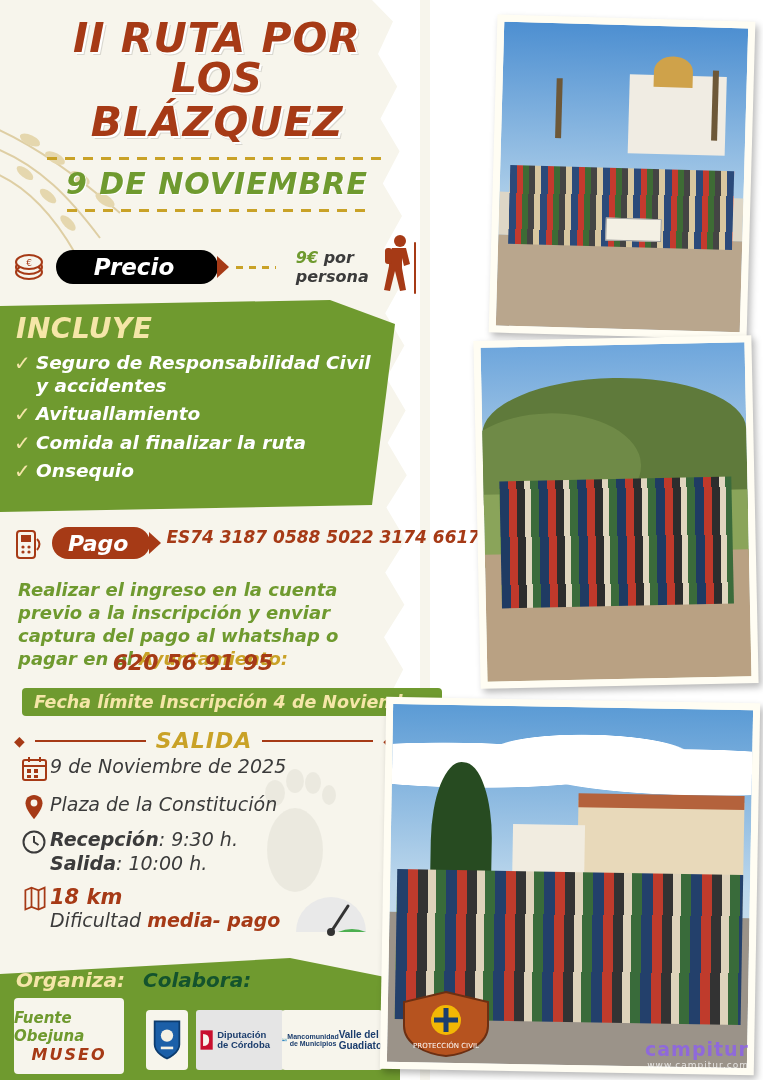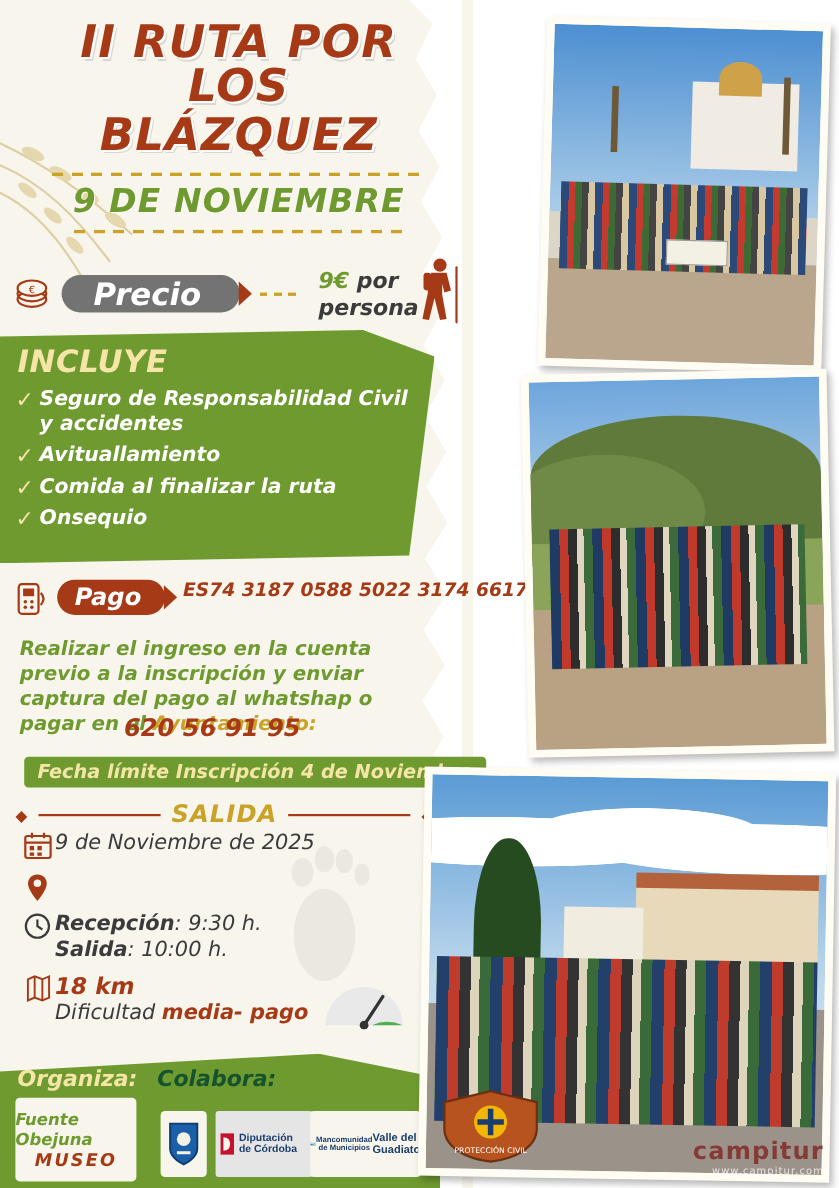--- a/index.html
+++ b/index.html
@@ -76,37 +76,37 @@
   }
   .wheat{
     position:absolute;left:0px;top:118px;width:210px;height:140px;opacity:.55;
   }
 
   
   .price-row{position:absolute;left:14px;top:243px;width:400px;height:48px;display:flex;align-items:center;}
   .coin-icon{width:34px;height:34px;flex:0 0 34px;}
   .price-pill{
     margin-left:8px;height:34px;min-width:128px;
-    background:#737373;color:#fff;border-radius:17px;
+    background:#000000;color:#fff;border-radius:17px;
     display:flex;align-items:center;justify-content:center;
     font-family:"DejaVu Sans", sans-serif;font-weight:bold;font-style:italic;
-    font-size:28px;padding:0 20px 0 14px;
+    font-size:23px;padding:0 20px 0 14px;
     position:relative;
   }
   .price-pill:after{
     content:"";position:absolute;right:-11px;top:6px;
     border-left:12px solid #a63a16;border-top:11px solid transparent;border-bottom:11px solid transparent;
   }
   .dots{
     margin-left:18px;width:46px;height:3px;
     background:repeating-linear-gradient(90deg,#c9a227 0 7px,transparent 7px 13px);
   }
   .price-text{
     margin-left:20px;font-family:"DejaVu Sans", sans-serif;font-weight:bold;font-style:italic;
-    font-size:20px;color:#3b3b3b;
+    font-size:16px;color:#3b3b3b;
   }
   .price-text em{color:#6f9a2f;font-style:italic;}
   .hiker{position:absolute;left:378px;top:232px;width:42px;height:70px;}
 
   
   .incluye-title{
     position:absolute;left:16px;top:312px;
     font-family:"DejaVu Sans", sans-serif;font-weight:bold;font-style:italic;
     font-size:28px;color:#f5e6a8;letter-spacing:.5px;
   }
@@ -255,21 +255,21 @@
   .roof3{position:absolute;left:52%;top:24%;width:46%;height:4%;background:#b4623c;}
   .road3{position:absolute;left:0;bottom:0;width:100%;height:42%;background:#9b9389;}
   .crowd3{position:absolute;left:2%;bottom:12%;width:96%;height:42%;
     background:repeating-linear-gradient(90deg,#23406b 0 11px,#bf3b2c 11px 21px,#333 21px 31px,#ded3bb 31px 39px,#396b3a 39px 49px);}
   .badge-pc{
     position:absolute;left:400px;bottom:22px;width:92px;height:68px;
   }
   .wm-campitur{
     position:absolute;right:14px;bottom:10px;text-align:right;opacity:.75;
   }
-  .wm-1{font-family:"DejaVu Sans", sans-serif;font-size:22px;font-weight:bold;color:#7f1d1d;letter-spacing:1px;}
+  .wm-1{font-family:"DejaVu Sans", sans-serif;font-size:19px;font-weight:bold;color:#8b5cf6;letter-spacing:1px;}
   .wm-2{font-family:"DejaVu Sans", sans-serif;font-size:9px;color:#ffffff;letter-spacing:1px;}
 </style>
 </head>
 <body>
 
 <div class="poster">
 
   <div class="left-panel"></div>
   <div class="torn"></div>
   <div class="green-band"></div>
@@ -393,20 +393,21 @@
       <rect x="13" y="20" width="4" height="3" fill="#a63a16"></rect>
     </svg>
     <div class="sal-txt">9 de Noviembre de 2025</div>
   </div>
 
   <div class="sal-row" style="left:20px;top:793px;width:360px;">
     <svg class="sal-ico" viewBox="0 0 28 28">
       <path d="M13 2 C8 2 4.5 5.6 4.5 10.2 C4.5 16.5 13 26 13 26 C13 26 21.5 16.5 21.5 10.2 C21.5 5.6 18 2 13 2 Z" fill="#a63a16"></path>
       <circle cx="13" cy="10" r="3.4" fill="#f7f5ec"></circle>
     </svg>
+    <div class="sal-txt">Plaza de la Constitución</div>
   </div>
 
   <div class="sal-row" style="left:20px;top:828px;width:360px;">
     <svg class="sal-ico" viewBox="0 0 28 28">
       <circle cx="13" cy="14" r="10.5" fill="none" stroke="#3b3b3b" stroke-width="2"></circle>
       <path d="M13 8 v6 l4.5 3" fill="none" stroke="#3b3b3b" stroke-width="2"></path>
     </svg>
     <div class="sal-txt">
       <div><b>Recepción</b><span>: 9:30 h.</span></div>
       <div><b>Salida</b><span>: 10:00 h.</span></div>

